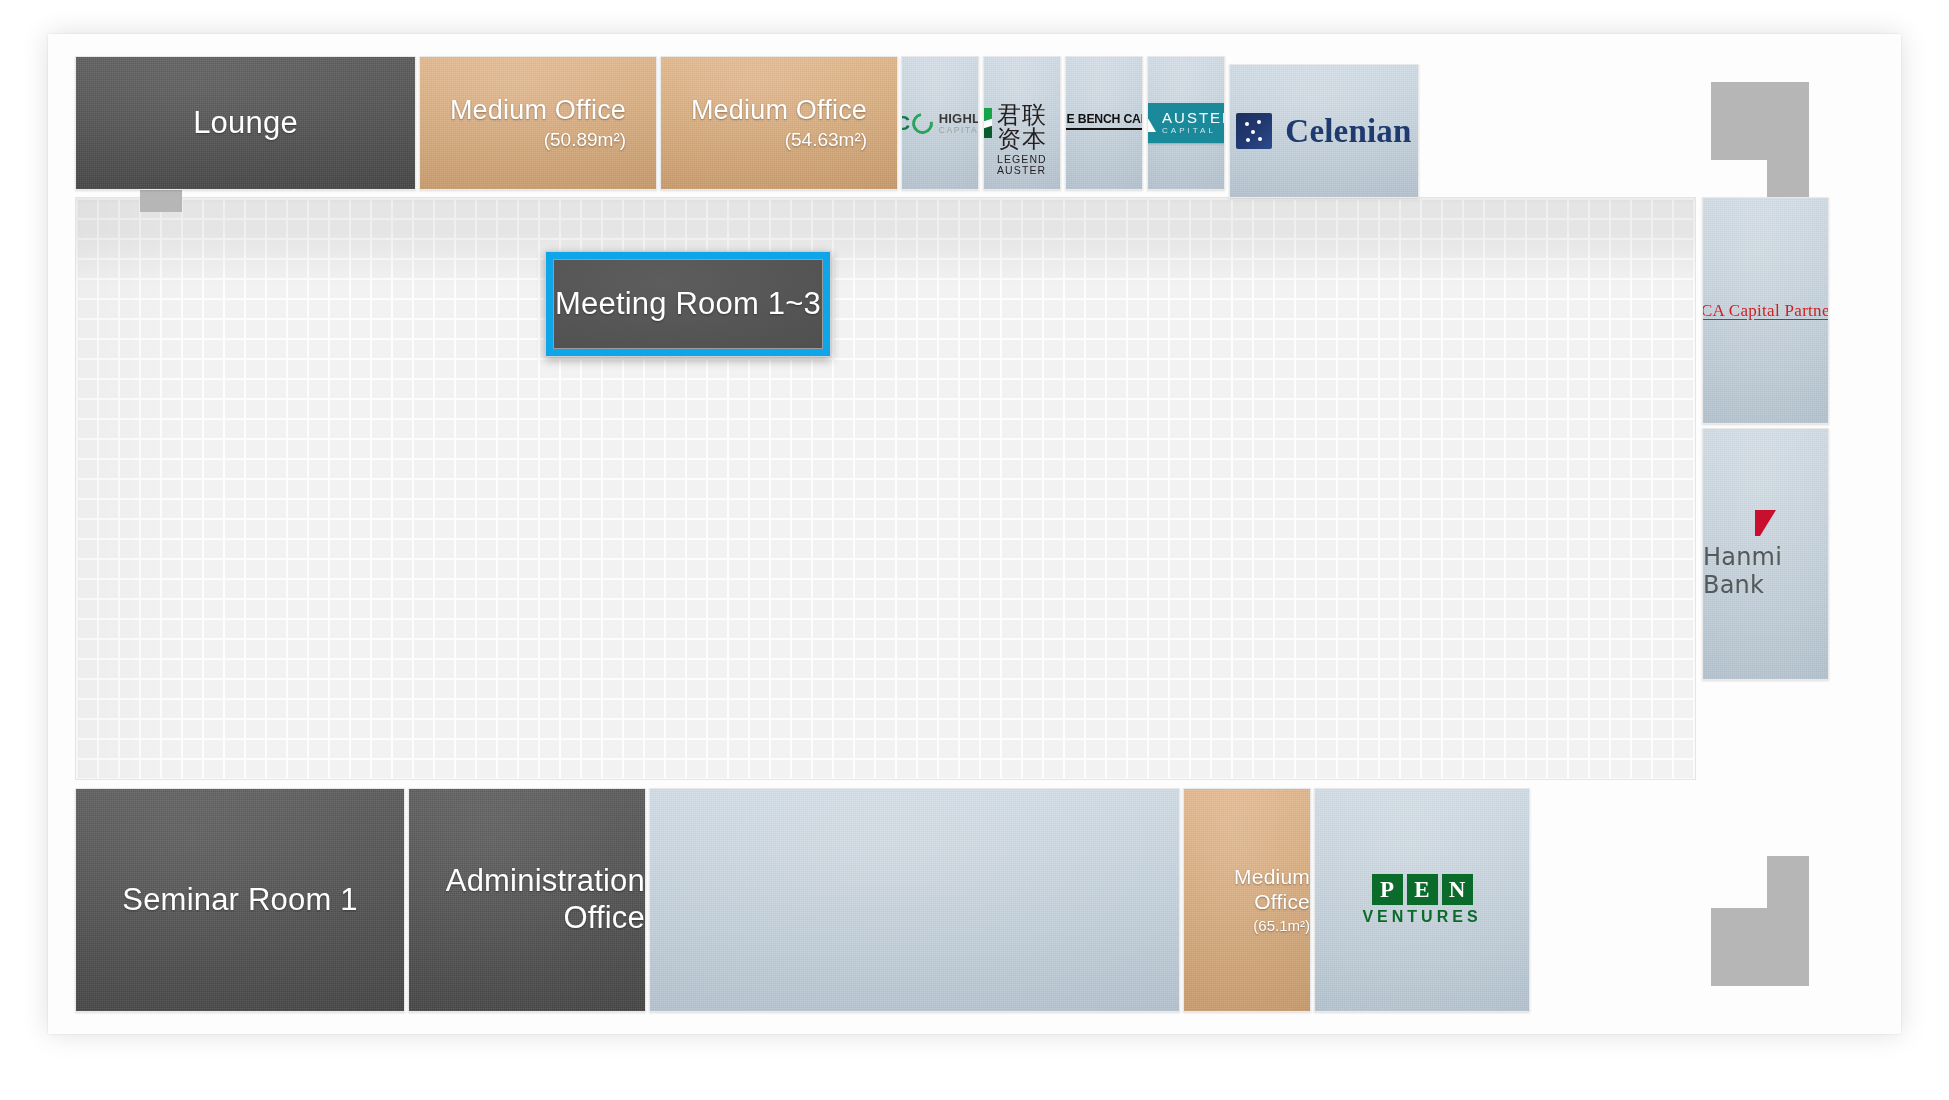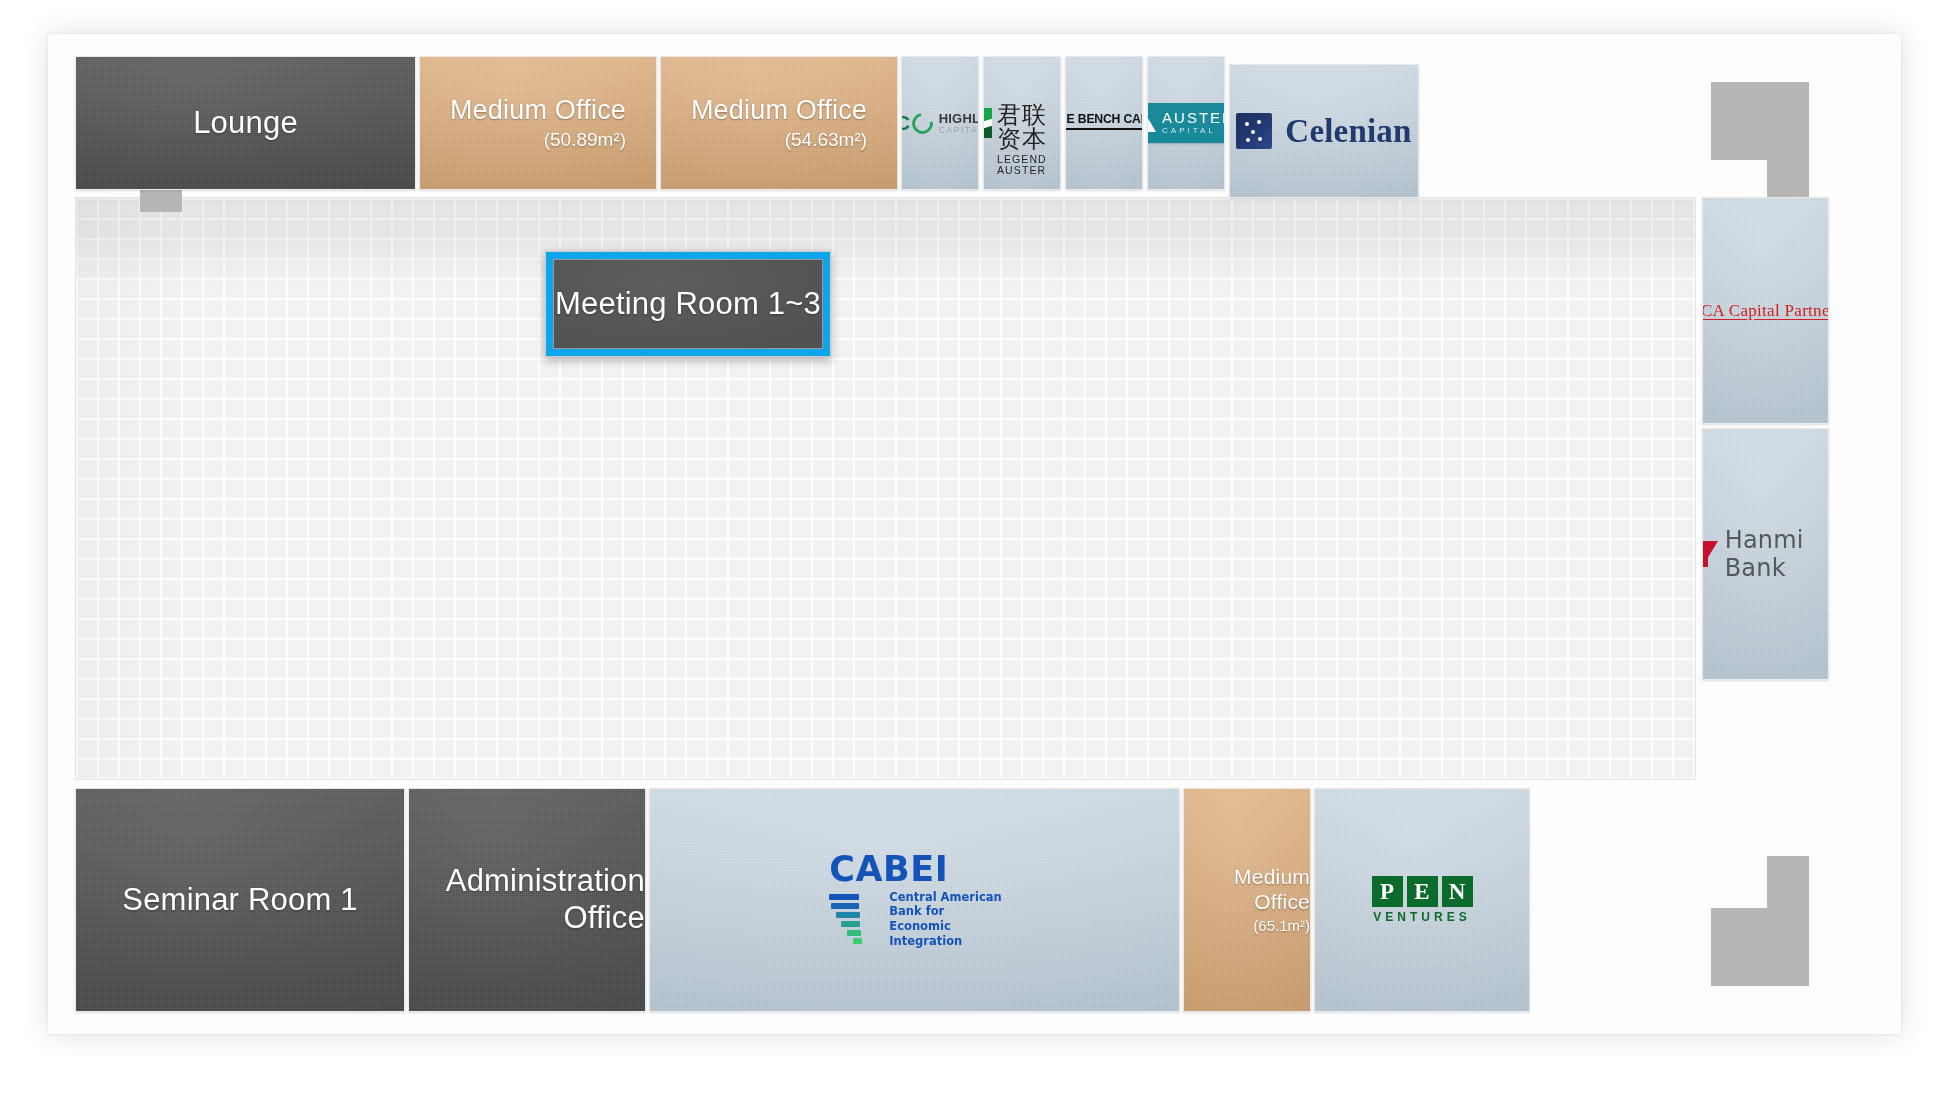--- a/index.html
+++ b/index.html
@@ -146,40 +146,40 @@
   .lg-cel{gap:13px;}
   .lg-cel .sq{width:36px;height:36px;background:linear-gradient(135deg,#1d2f5e 0%,#223a72 55%,#2b4a8c 100%);position:relative;border-radius:2px;}
   .lg-cel .sq i{position:absolute;background:#ffffff;border-radius:50%;width:4px;height:4px;}
   .lg-cel .nm2{font-family:"Liberation Serif",serif;font-size:33px;font-weight:700;color:#1f3a6e;letter-spacing:.2px;}
 
   
   .lg-kca{font-family:"Liberation Serif",serif;font-size:17px;color:#d01f1f;
           text-decoration:underline;text-underline-offset:3px;letter-spacing:.3px;white-space:nowrap;}
 
   
-  .lg-hanmi{gap:7px;}
+  .lg-hanmi{gap:7px;flex-direction:column;}
   .lg-hanmi .mark{position:relative;width:21px;height:26px;}
   .lg-hanmi .mark .l{position:absolute;left:0;top:0;width:5px;height:26px;background:#c8102e;}
   .lg-hanmi .mark .r{position:absolute;right:0;top:0;width:0;height:0;border-left:16px solid #c8102e;border-bottom:26px solid transparent;}
   .lg-hanmi .nm3{font-size:24px;font-weight:400;color:#54595a;letter-spacing:.2px;font-family:"DejaVu Sans",sans-serif;}
 
   
   .lg-cabei{flex-direction:column;align-items:flex-start;}
   .lg-cabei .head{font-size:35px;font-weight:700;color:#1453b8;letter-spacing:.5px;line-height:1;font-family:"DejaVu Sans",sans-serif;margin-left:2px;}
   .lg-cabei .body{display:flex;align-items:flex-start;gap:8px;margin-top:3px;}
   .lg-cabei .fan{width:54px;height:54px;position:relative;overflow:hidden;}
   .lg-cabei .fan b{position:absolute;display:block;height:6px;transform-origin:left center;border-radius:1px;}
   .lg-cabei .lines{line-height:1.28;}
   .lg-cabei .lines span{display:block;font-size:11.5px;font-weight:700;color:#1453b8;font-family:"DejaVu Sans",sans-serif;}
 
   
   .lg-pen{flex-direction:column;}
   .lg-pen .row1{display:flex;gap:4px;}
   .lg-pen .row1 em{display:flex;align-items:center;justify-content:center;width:31px;height:31px;background:#0a6b2b;color:#fff;font-style:normal;font-weight:700;font-size:23px;font-family:"Liberation Serif",serif;}
-  .lg-pen .row2{margin-top:3px;font-size:12px;font-weight:700;color:#0a6b2b;letter-spacing:4px;font-family:"Liberation Sans",sans-serif;}
+  .lg-pen .row2{margin-top:3px;font-size:16px;font-weight:700;color:#0a6b2b;letter-spacing:4px;font-family:"Liberation Sans",sans-serif;}
 </style>
 </head>
 <body>
 
 <div id="stage">
 
   <div class="plate">
     <div class="plate-inner"></div>
 
     <div class="corner tl"></div>
@@ -324,39 +324,20 @@
       <div class="noise"></div>
       <div class="vign"></div>
       <div class="rlabel big">
         <span class="nm">Administration Office</span>
       </div>
     </div>
 
     <div class="room r-blue" style="left:601px;top:754px;width:531px;height:224px;">
       <div class="noise"></div>
       <div class="vign"></div>
-      <div class="logo lg-cabei">
-        <span class="head">CABEI</span>
-        <span class="body">
-          <span class="fan">
-            <b style="background:#1453b8;left:2px; top:4px;  width:30px;transform:rotate(0deg);"></b>
-            <b style="background:#1a63b5;left:4px; top:13px; width:28px;transform:rotate(0deg);"></b>
-            <b style="background:#1f86a8;left:9px; top:22px; width:24px;transform:rotate(0deg);"></b>
-            <b style="background:#27a092;left:14px;top:31px; width:19px;transform:rotate(0deg);"></b>
-            <b style="background:#33bb7c;left:20px;top:40px; width:14px;transform:rotate(0deg);"></b>
-            <b style="background:#3ccc70;left:26px;top:48px; width:9px; transform:rotate(0deg);"></b>
-          </span>
-          <span class="lines">
-            <span>Central American</span>
-            <span>Bank for</span>
-            <span>Economic</span>
-            <span>Integration</span>
-          </span>
-        </span>
-      </div>
     </div>
 
     <div class="room r-tan" style="left:1135px;top:754px;width:128px;height:224px;">
       <div class="noise"></div>
       <div class="vign"></div>
       <div class="rlabel small">
         <span class="nm">Medium Office</span>
         <span class="ar">(65.1m²)</span>
       </div>
     </div>

